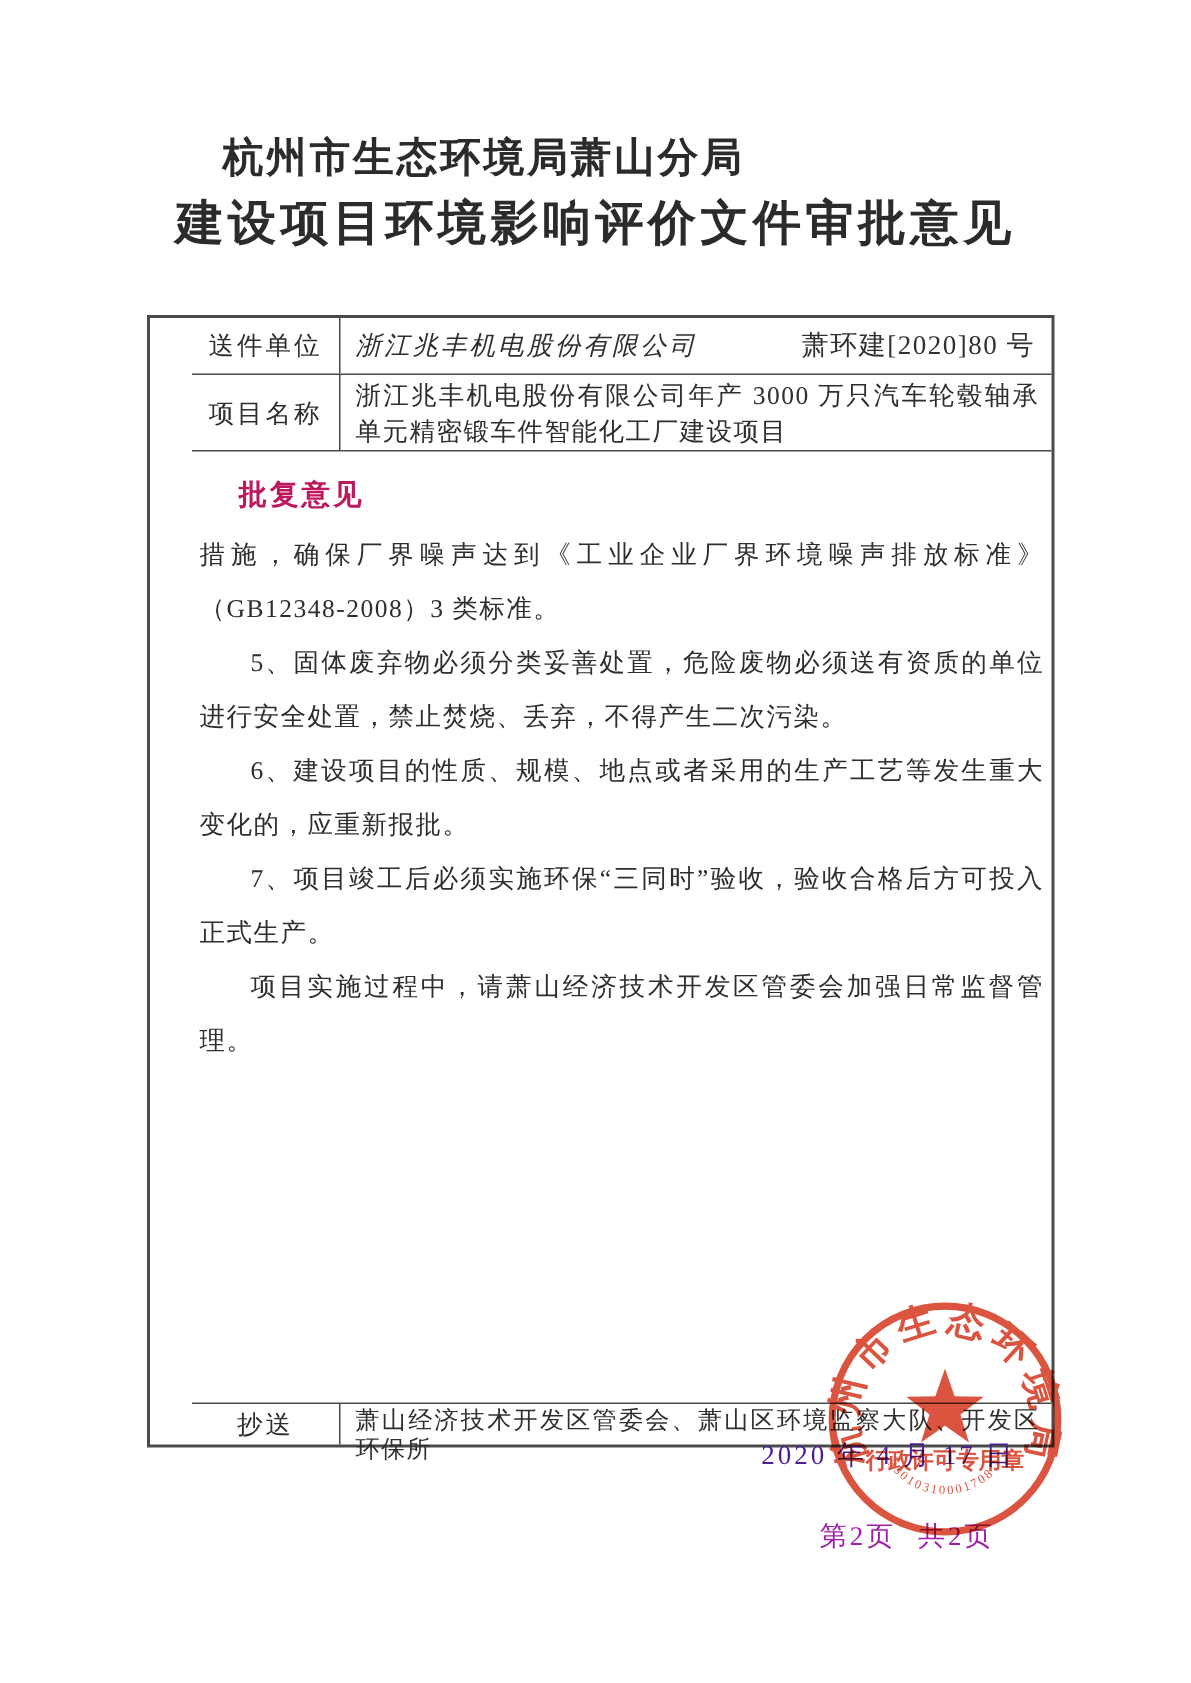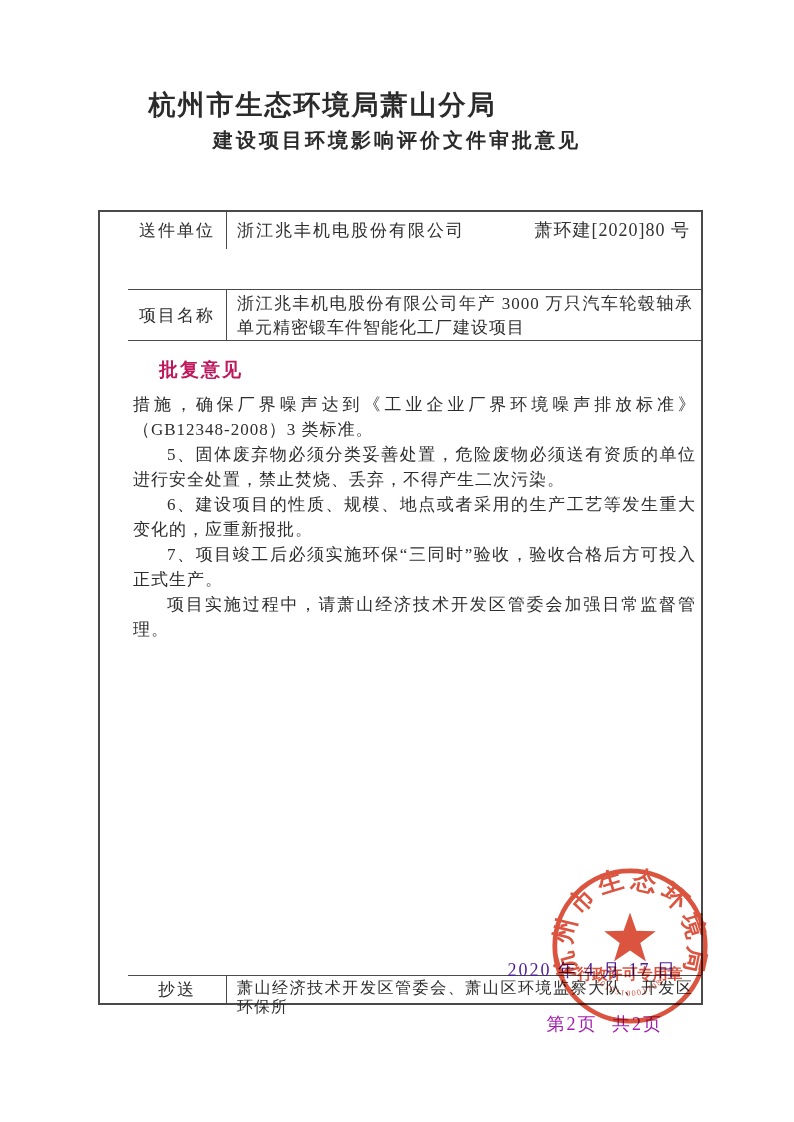--- a/index.html
+++ b/index.html
@@ -13,21 +13,21 @@
   }
   .page { position: absolute; inset: 0; background: #ffffff; }
 
   .title1 {
     position: absolute; top: 87px; left: 0; width: 645px;
     text-align: center; font-size: 27px; font-weight: bold;
     letter-spacing: 2px; color: #2b2b2b;
   }
   .title2 {
     position: absolute; top: 127px; left: 0; width: 794px;
-    text-align: center; font-size: 20px; font-weight: bold;
+    text-align: center; font-size: 32px; font-weight: bold;
     letter-spacing: 3px; color: #2b2b2b;
   }
   .doc-number {
     position: absolute; top: 174px; right: 104px;
     font-size: 18px; letter-spacing: 1px; color: #303030; margin-top: 44px;
   }
 
   .doc-table {
     position: absolute; left: 98px; top: 210px; width: 605px;
     border: 2px solid #4a4a4a;
@@ -41,35 +41,35 @@
     border-right: 1.5px solid #4a4a4a;
     display: flex; align-items: center; justify-content: center;
     font-size: 17px; letter-spacing: 2px; color: #2e2e2e;
   }
   .t-value {
     flex: 1; display: flex; align-items: center;
     font-size: 17px; color: #2e2e2e;
     padding: 2px 8px 2px 10px;
   }
   .row-unit { height: 37px; }
-  .row-unit .t-value { letter-spacing: 2px; }
-  .row-project { height: 51px; margin-top: 40px; }
+  .row-unit .t-value { letter-spacing: 2px; font-style: italic; }
+  .row-project { height: 51px; }
   .row-project .t-value {
     line-height: 24px; letter-spacing: 1px;
     text-align: justify; text-align-last: left; display: block;
     padding-top: 2px;
   }
   .row-approval { height: 635px; }
   .approval-cell { flex: 1; padding: 16px 5px 0 5px; }
   .approval-heading {
     font-weight: bold; font-size: 19px; letter-spacing: 2px;
     padding-left: 26px; margin-bottom: 9px; color: #be185d;
   }
   .para {
-    font-size: 17px; line-height: 25px; letter-spacing: 1px;
+    font-size: 17px; line-height: 36px; letter-spacing: 1px;
     text-align: justify; color: #2e2e2e;
   }
   .para.indent { text-indent: 2em; }
   .row-cc { height: 28px; }
   .row-cc .t-value {
     display: block; font-size: 16px; line-height: 19px;
     letter-spacing: 1px; padding-top: 2px;
     text-align: justify;
   }
 

